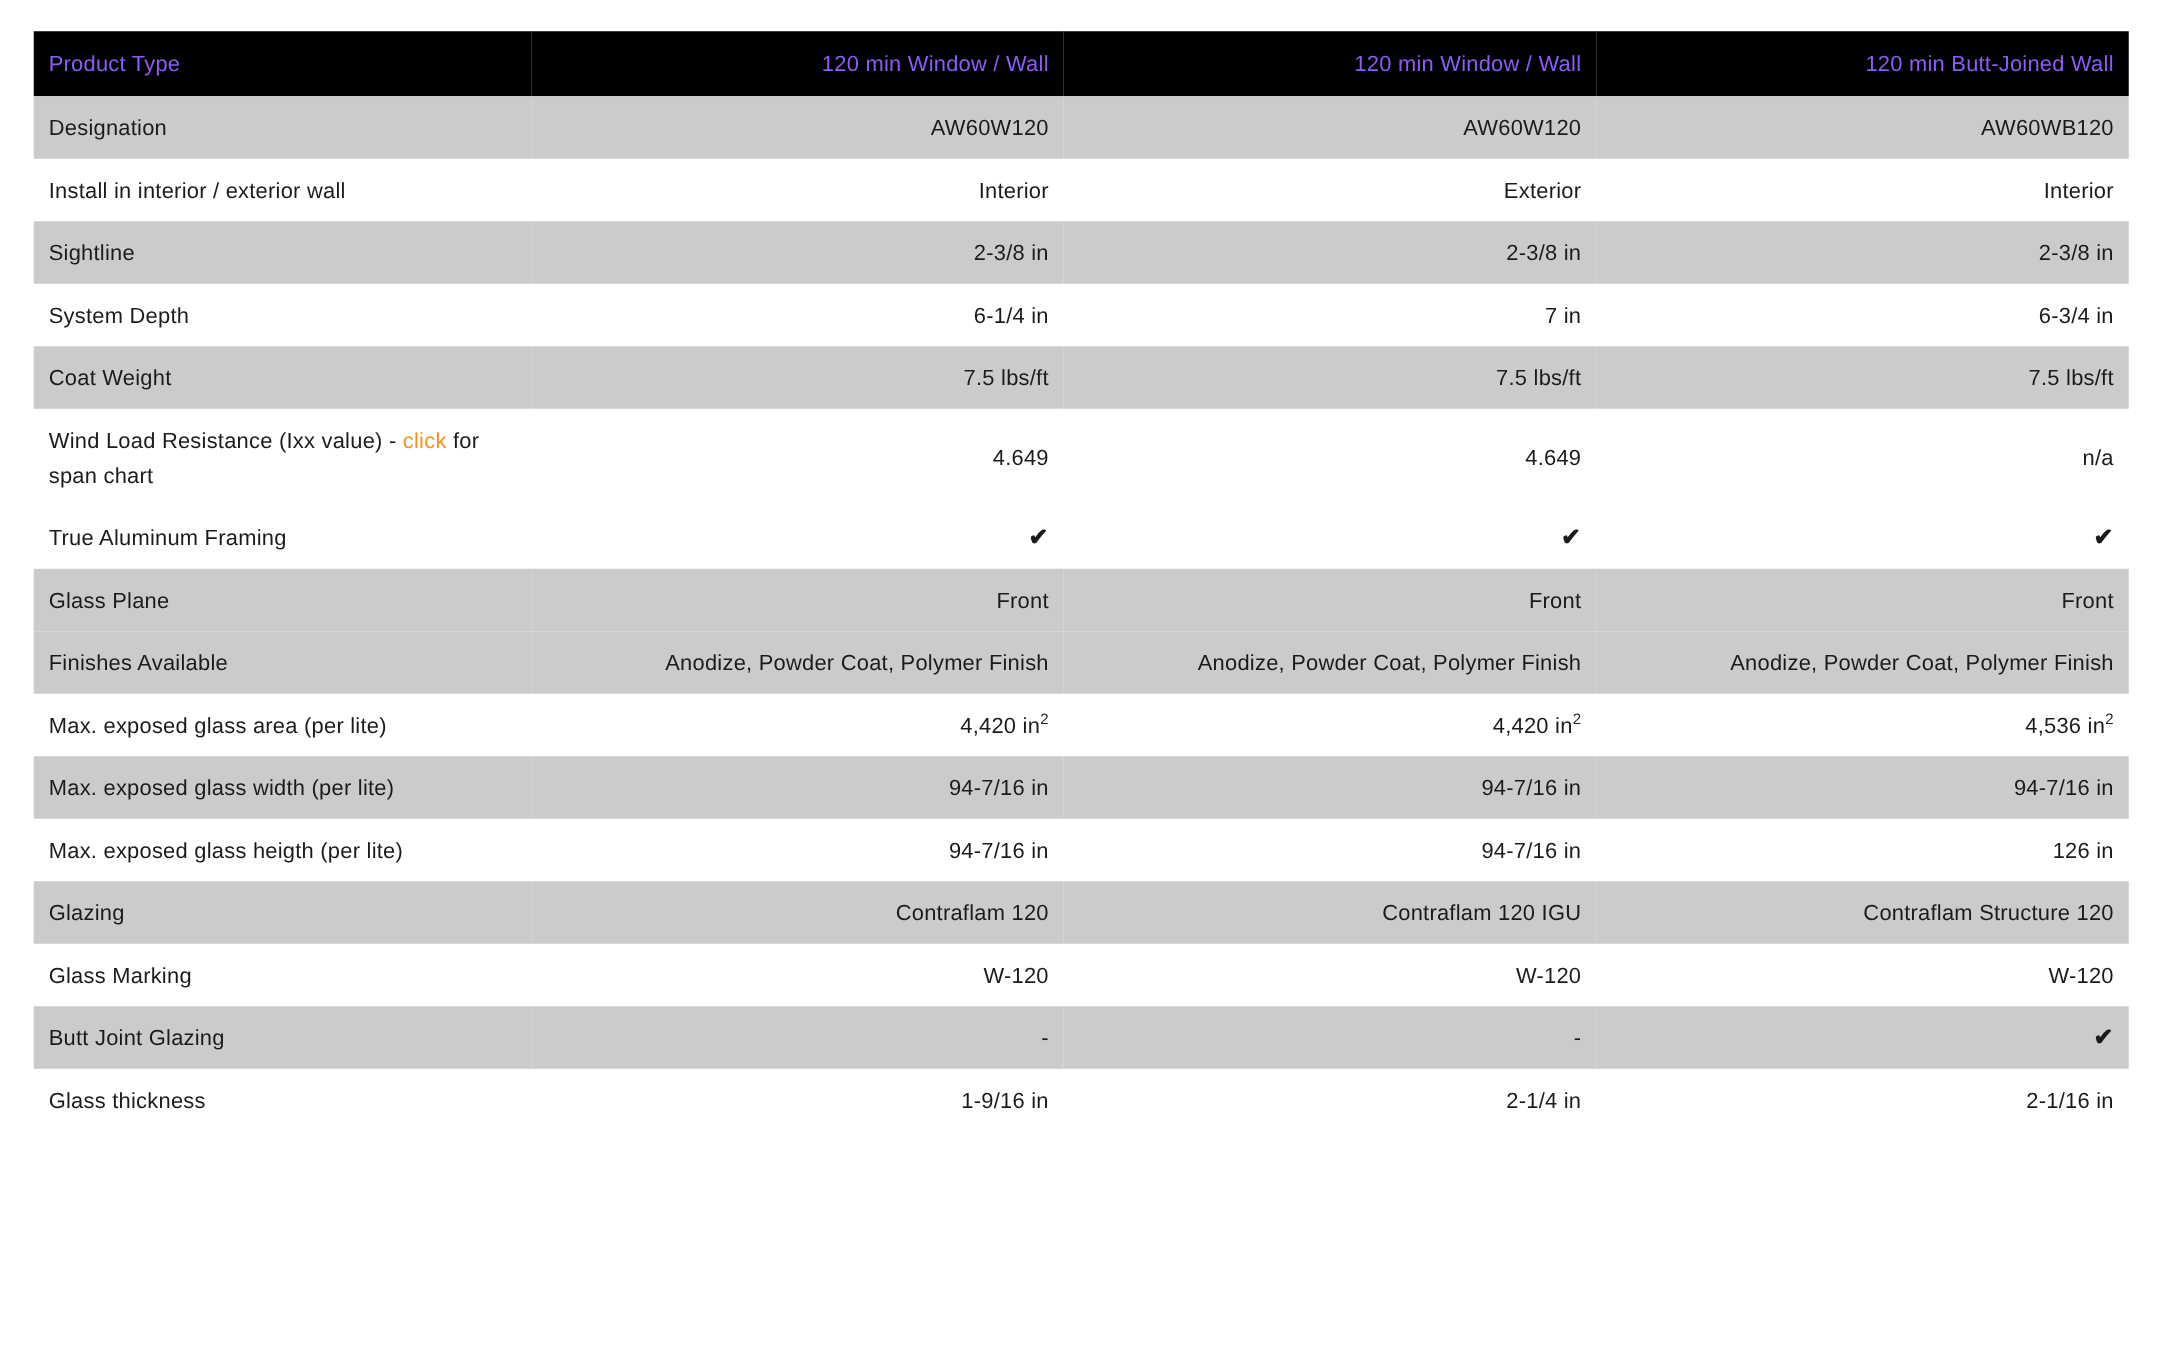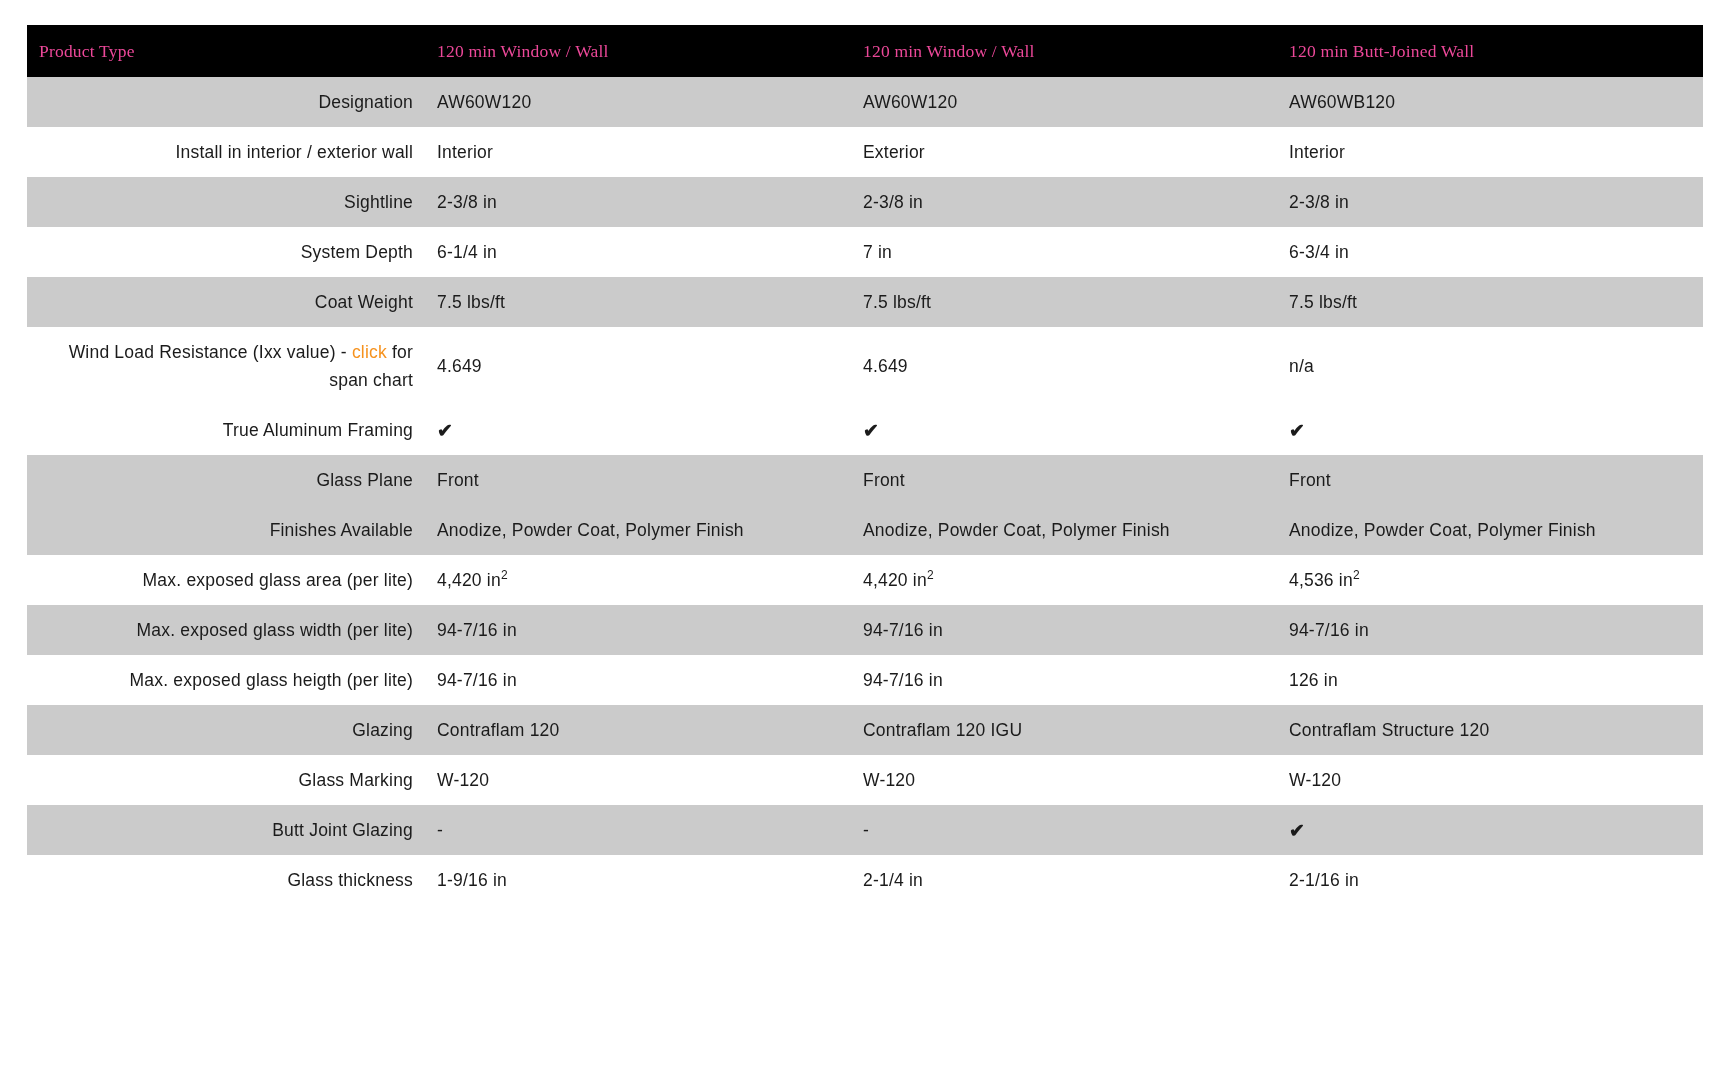--- a/index.html
+++ b/index.html
@@ -13,28 +13,28 @@
     width:1730px;height:1082px;position:relative;overflow:hidden;
     font-family:"Liberation Sans", sans-serif;color:var(--text);
   }
   .spec-table-wrap{position:absolute;left:27px;top:25px;width:1676px;}
   table.spec{border-collapse:collapse;table-layout:fixed;width:1676px;}
   table.spec th, table.spec td{
     padding:0 12px;vertical-align:middle;font-size:17.5px;font-weight:400;
     letter-spacing:.2px;
   }
   thead tr{height:52px;background:var(--header-bg);}
-  thead th{color:#ec4899;font-weight:500;font-family:Liberation Serif, serif;}
+  thead th{color:#8b5cf6;font-weight:500;}
   thead th.label-col{text-align:left;}
-  thead th.val-col{text-align:left;}
+  thead th.val-col{text-align:right;}
   tbody tr{height:50px;}
   tbody tr.tall{height:78px;}
   tbody tr.shaded{background:var(--row-gray);}
-  td.label-cell{text-align:right;line-height:1.6;}
-  td.value-cell{text-align:left;}
+  td.label-cell{text-align:left;line-height:1.6;}
+  td.value-cell{text-align:right;}
   sup.unit-sup{font-size:12px;vertical-align:super;line-height:0;}
   .check-glyph{font-size:19px;font-weight:700;}
   a.inline-link{color:var(--accent);text-decoration:none;cursor:pointer;}
 </style>
 </head>
 <body>
 
 <div class="spec-table-wrap">
   <table class="spec">
     <colgroup>

